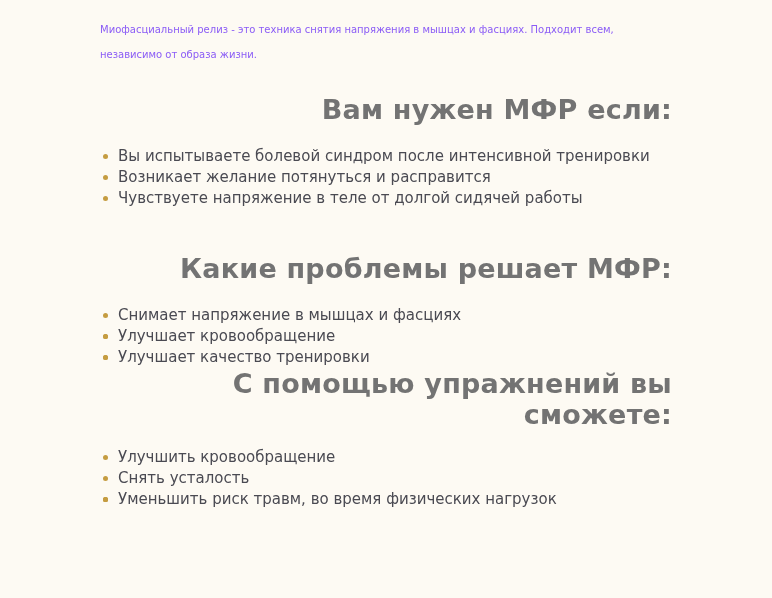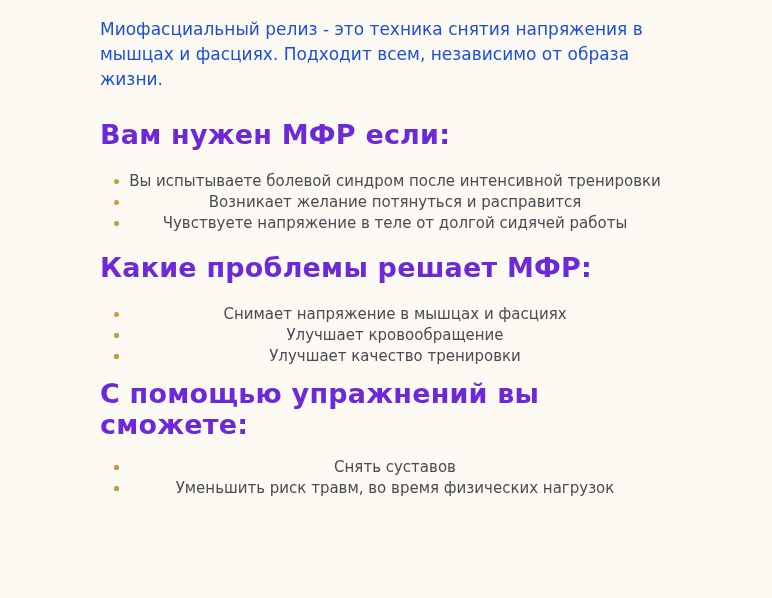--- a/index.html
+++ b/index.html
@@ -14,41 +14,40 @@
     font-family: "DejaVu Sans", "Liberation Sans", sans-serif;
     color: #494950;
   }
   .content {
     width: 572px;
     margin: 0 auto;
   }
   .intro {
     margin: 0;
     padding-top: 17px;
-    font-size: 17px;
+    font-size: 10px;
     line-height: 25px;
-    color: #1d4ed8;
+    color: #8b5cf6;
   }
   .section-heading {
     margin: 0;
-    text-align: left;
+    text-align: right;
     font-size: 27px;
     line-height: 31px;
     font-weight: 600;
-    color: #6d28d9;
+    color: #737373;
     letter-spacing: 0.2px;
   }
   .section-heading.h1 { margin-top: 27px; }
-  .section-heading.h2 { margin-top: 18px; }
+  .section-heading.h2 { margin-top: 44px; }
   .section-heading.h3 { }
   ul.bullet-list {
     list-style: none;
-    margin: 11px;
+    margin: 0;
     padding: 0;
-    text-align: center;
   }
   ul.bullet-list.l1 { margin-top: 21px; }
   ul.bullet-list.l2 { margin-top: 21px; }
   ul.bullet-list.l3 { margin-top: 17px; }
   ul.bullet-list li {
     position: relative;
     padding-left: 18px;
     font-size: 15px;
     line-height: 21px;
     color: #4a4a52;
@@ -81,21 +80,21 @@
   <ul class="bullet-list l2">
     <li><span class="bullet-dot"></span><span>Снимает напряжение в мышцах и фасциях</span></li>
     <li><span class="bullet-dot"></span></li>
     <li><span class="bullet-dot"></span><span>Улучшает кровообращение</span></li>
     <li><span class="bullet-dot"></span></li>
     <li><span class="bullet-dot"></span><span>Улучшает качество тренировки</span></li>
   </ul>
 
   <h2 class="section-heading h3">С помощью упражнений вы сможете:</h2>
   <ul class="bullet-list l3">
-    <li><span class="bullet-dot"></span></li>
-    <li><span class="bullet-dot"></span><span>Снять суставов</span></li>
+    <li><span class="bullet-dot"></span><span>Улучшить кровообращение</span></li>
+    <li><span class="bullet-dot"></span><span>Снять усталость</span></li>
     <li><span class="bullet-dot"></span></li>
     <li><span class="bullet-dot"></span></li>
     <li><span class="bullet-dot"></span><span>Уменьшить риск травм, во время физических нагрузок</span></li>
 
   </ul>
 
 </div>
 
 </body></html>

